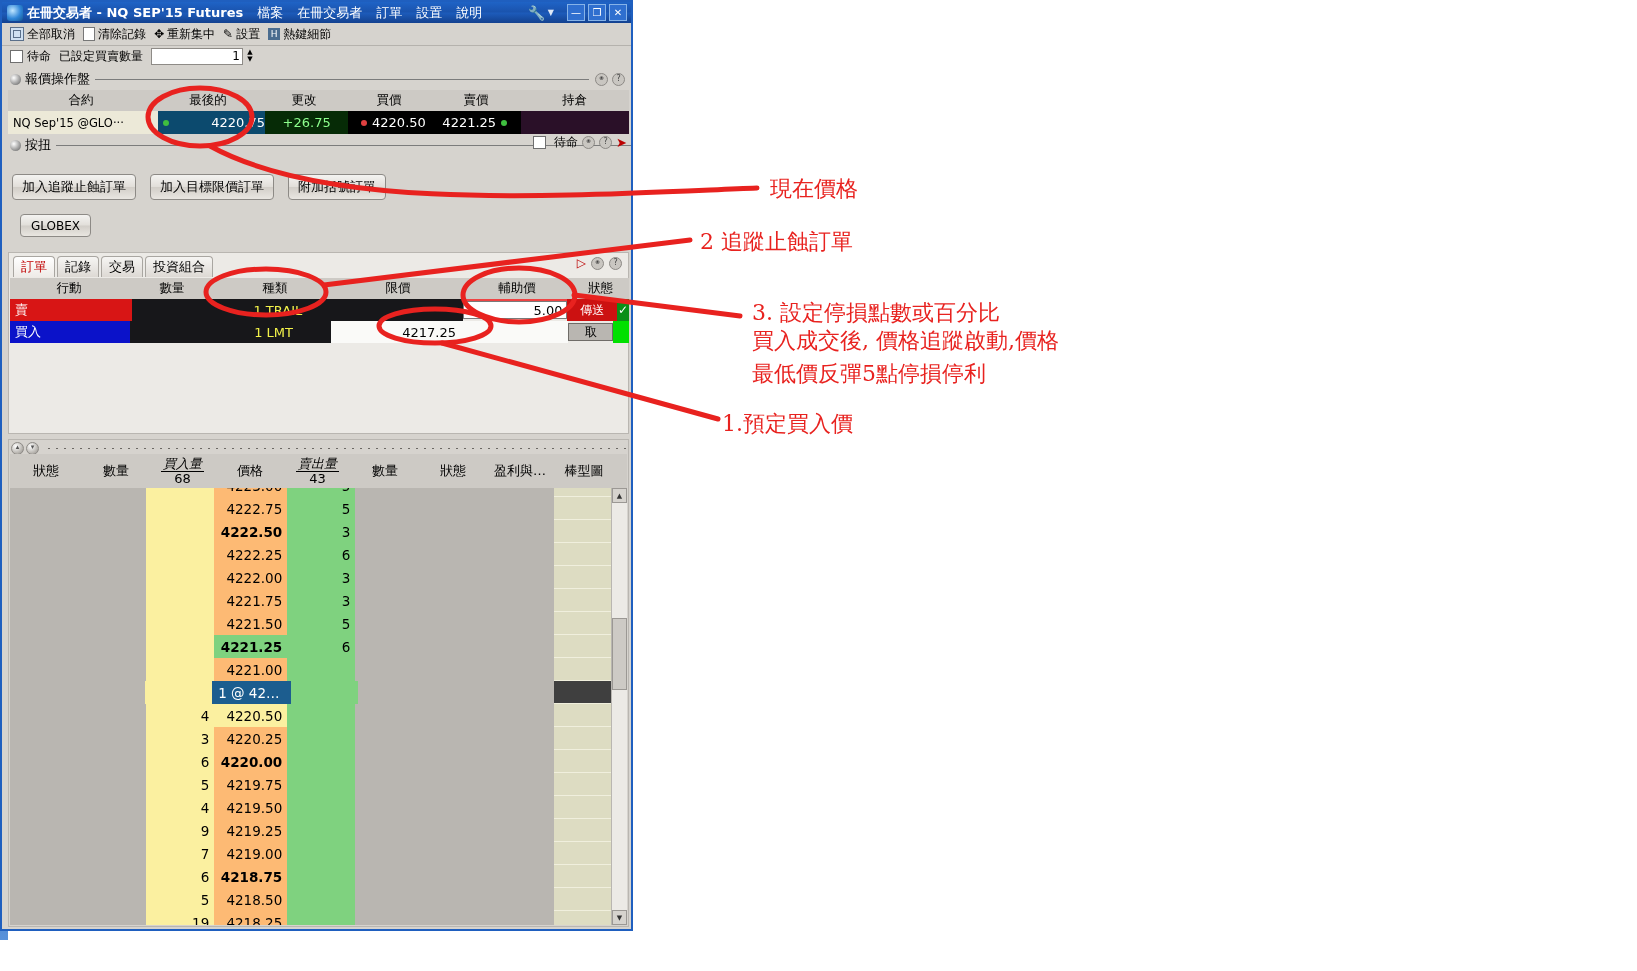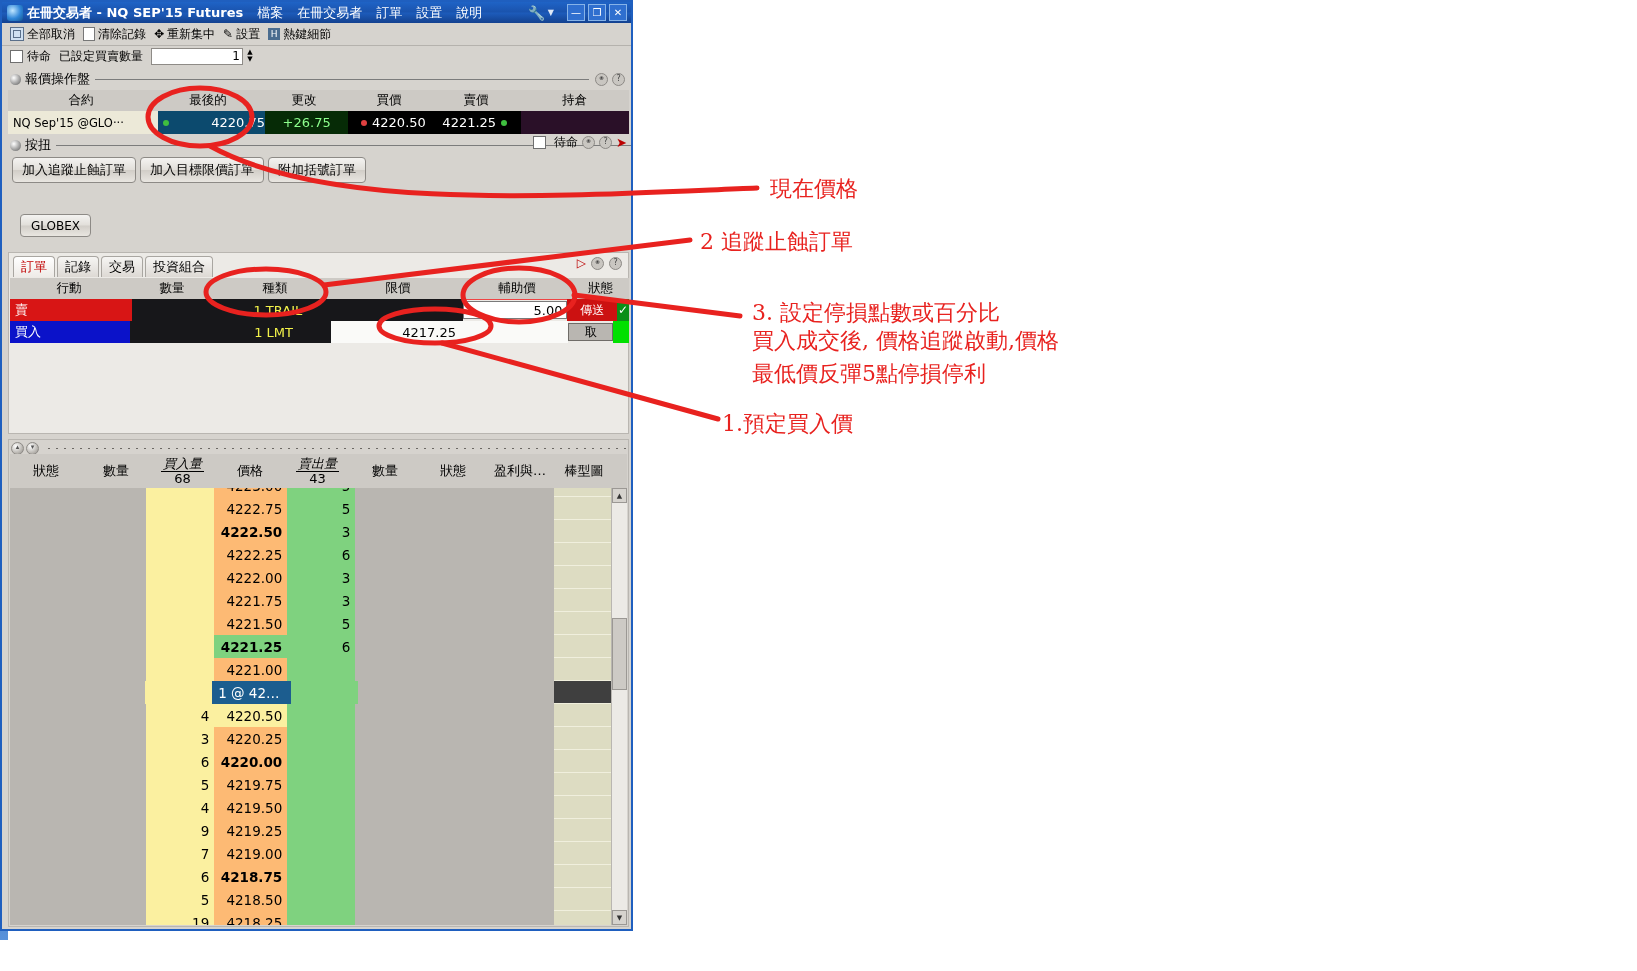--- a/index.html
+++ b/index.html
@@ -109,21 +109,21 @@
   .qc-pos  { background: #2a1028; }
   .dot-g { width:6px;height:6px;border-radius:50%;background:#3fbf3f;display:inline-block;margin:0 5px;}
   .dot-r { width:6px;height:6px;border-radius:50%;background:#e04040;display:inline-block;margin:0 5px;}
 
   
   .btn {
     background: linear-gradient(180deg,#f4f3f1 0%, #e2dfda 48%, #d2cec8 52%, #e9e6e1 100%);
     border: 1px solid #8d8a86; border-radius: 4px; font-size: 13px; color: #000;
     display: inline-flex; align-items: center; justify-content: center; cursor: default;
   }
-  #btnrow { position: absolute; left: 10px; top: 155px; display: flex; gap: 4px; }
+  #btnrow { position: absolute; left: 10px; top: 172px; display: flex; gap: 14px; }
   #btnrow .btn { height: 24px; padding: 0 9px; }
   #globexbtn { position: absolute; left: 18px; top: 212px; height: 21px; padding: 0 10px; font-size: 12px; }
 
   
   #btn-grp-right { position:absolute; right:4px; top:132px; display:flex; align-items:center;
                    font-size:12px; gap:4px;}
 
   
   #orders-panel {
     position: absolute; left: 6px; top: 250px; width: 621px; height: 182px;
@@ -132,21 +132,21 @@
   #tabs { position: absolute; left: 4px; top: 2px; display: flex; align-items: flex-end; height: 22px; }
   .tab {
     height: 20px; padding: 0 7px; font-size: 13px; display: flex; align-items: center;
     border: 1px solid #a9a6a1; border-bottom: none; border-radius: 4px 4px 0 0;
     background: linear-gradient(180deg,#f6f5f3,#ddd9d4); margin-right: 2px; color:#000;
   }
   .tab.active { color: #c00000; background: linear-gradient(180deg,#ffffff,#eeebe7); }
   #orders-tools { position:absolute; right:6px; top:3px; display:flex; gap:5px; align-items:center;}
   #ord-head {
     position: absolute; left: 1px; top: 25px; width: 619px; height: 21px;
-    background: #cdcac5; display: flex; font-size: 12.5px; border-bottom: 1px solid #ef4444;
+    background: #cdcac5; display: flex; font-size: 12.5px; border-bottom: 4px solid #ef4444;
   }
   #ord-head div { display:flex; align-items:center; justify-content:center; }
   .ord-row { position:absolute; left:1px; width:619px; height:22px; display:flex; font-size:13px; }
   .ord-row > div { display:flex; align-items:center; }
   .oc-action-sell { background:#d81515; color:#fff; padding-left:5px; }
   .oc-action-buy  { background:#0b12c9; color:#fff; padding-left:5px; }
   .oc-dark { background:#17171a; color:#f2f24a; justify-content:center; }
   .oc-white { background:#fafaf8; color:#000; justify-content:flex-end; padding-right:5px; }
   .oc-aux-edit { background:#ffffff; color:#000; justify-content:flex-end; padding-right:4px;
                  border:1px solid #7a7a7a; box-sizing:border-box; height:18px; margin-top:2px;}

